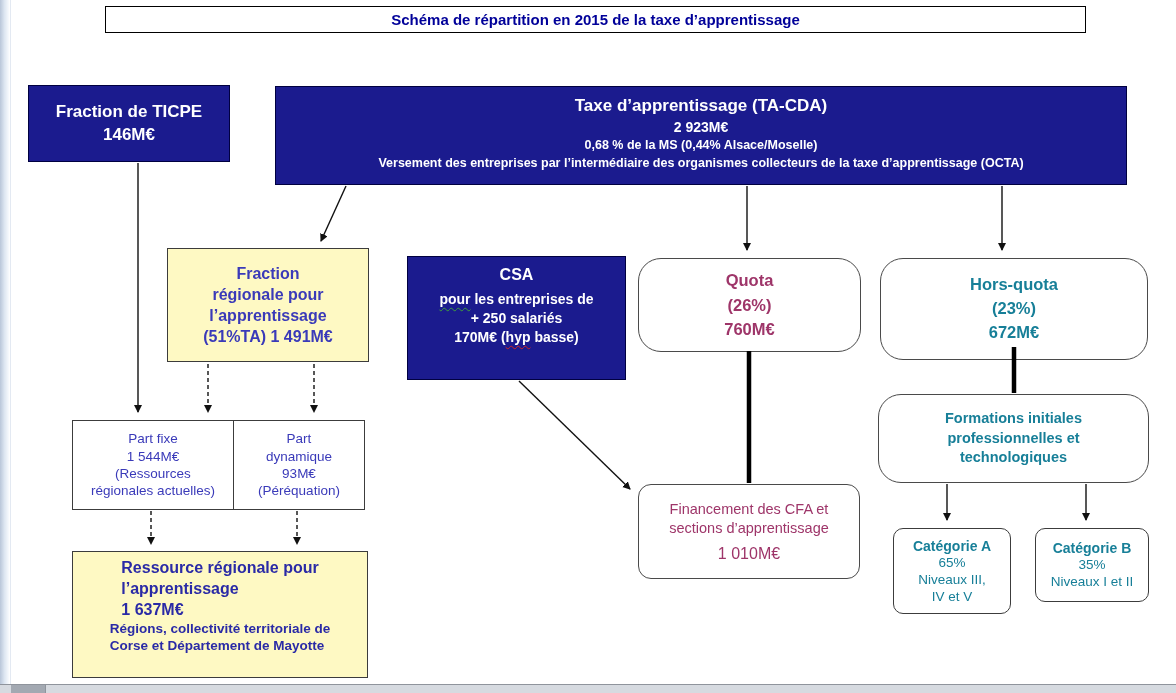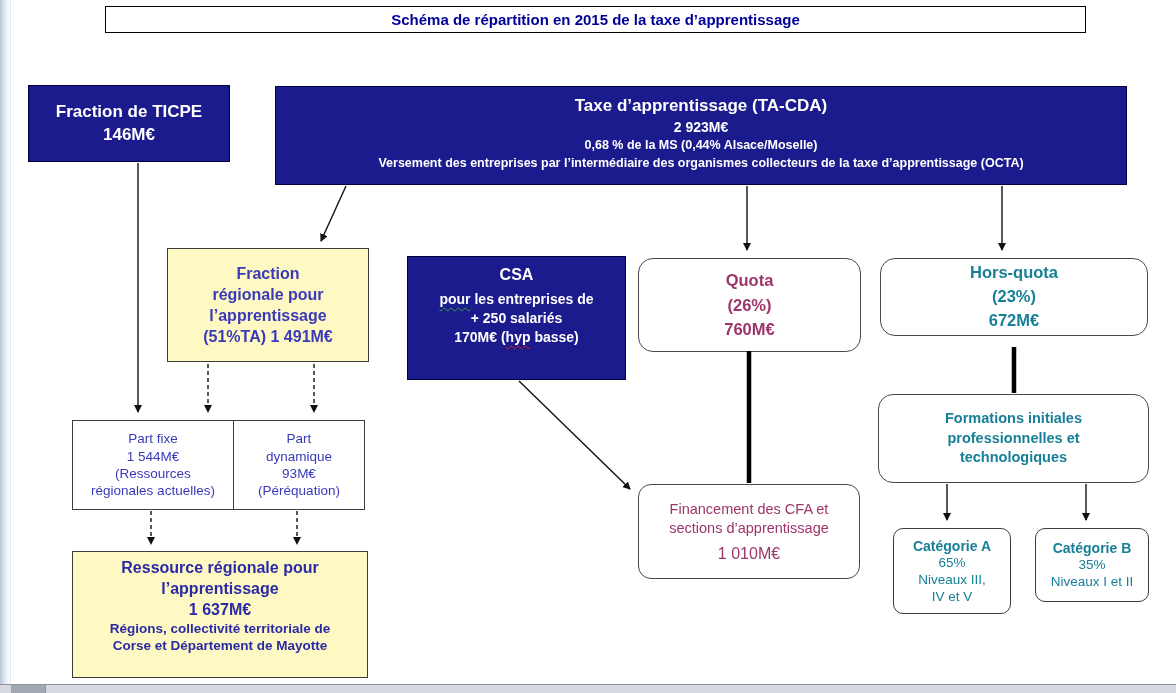--- a/index.html
+++ b/index.html
@@ -46,29 +46,29 @@
   
   .rect { background:#fef9c3; border:1.5px solid #3c3c3c; }
   .fraction-box { left:167px; top:248px; width:202px; height:114px; }
   .fraction-box .t { font-size:16px; font-weight:bold; color:var(--blue-text); line-height:1.32; }
   .parts-box { left:72px; top:420px; width:293px; height:90px; border:1.5px solid #3c3c3c;
     display:grid; grid-template-columns:160px 1fr; background:#fff; }
   .part-cell { display:flex; flex-direction:column; align-items:center; justify-content:center; text-align:center; }
   .part-cell + .part-cell { border-left:1.5px solid #3c3c3c; }
   .part-cell .t { font-size:13.5px; color:var(--blue-text); line-height:1.28; }
   .ressource-box { left:72px; top:551px; width:296px; height:127px; padding-top:6px;
-    display:flex; flex-direction:column; align-items:center; text-align:center; }
+    display:flex; flex-direction:column; align-items:center; text-align:left; }
   .ressource-title { font-size:16px; font-weight:bold; color:var(--dark-blue-text); line-height:1.3; }
   .ressource-sub { font-size:13.5px; font-weight:bold; color:var(--dark-blue-text); line-height:1.25; margin-top:1px; }
 
   
-  .round { background:#ffffff; border:1.7px solid #4a4a4a; border-radius:15px; }
+  .round { background:#ffffff; border:1.7px solid #4a4a4a; border-radius:23px; }
   .quota-box { left:638px; top:258px; width:223px; height:94px; }
   .quota-box .t { font-size:16.5px; font-weight:bold; color:var(--magenta); line-height:1.5; }
-  .hors-box { left:880px; top:258px; width:268px; height:78px; }
+  .hors-box { left:880px; top:258px; width:268px; height:102px; }
   .hors-box .t { font-size:16.5px; font-weight:bold; color:var(--teal); line-height:1.45; }
   .financement-box { left:638px; top:484px; width:222px; height:95px; border-radius:13px; }
   .financement-box .t1 { font-size:14.5px; color:var(--magenta); line-height:1.3; }
   .financement-box .t2 { font-size:16px; color:var(--magenta); margin-top:7px; }
   .formations-box { left:878px; top:394px; width:271px; height:89px; }
   .formations-box .t { font-size:14.5px; font-weight:bold; color:var(--teal); line-height:1.35; }
   .cat-box { border-radius:10px; border:1.7px solid #3c3c3c;align-items:center; }
   .cat-a-box { left:893px; top:528px; width:118px; height:86px; }
   .cat-b-box { left:1035px; top:528px; width:114px; height:74px; }
   .cat-title { font-size:14px; font-weight:bold; color:var(--teal); line-height:1.3; }

